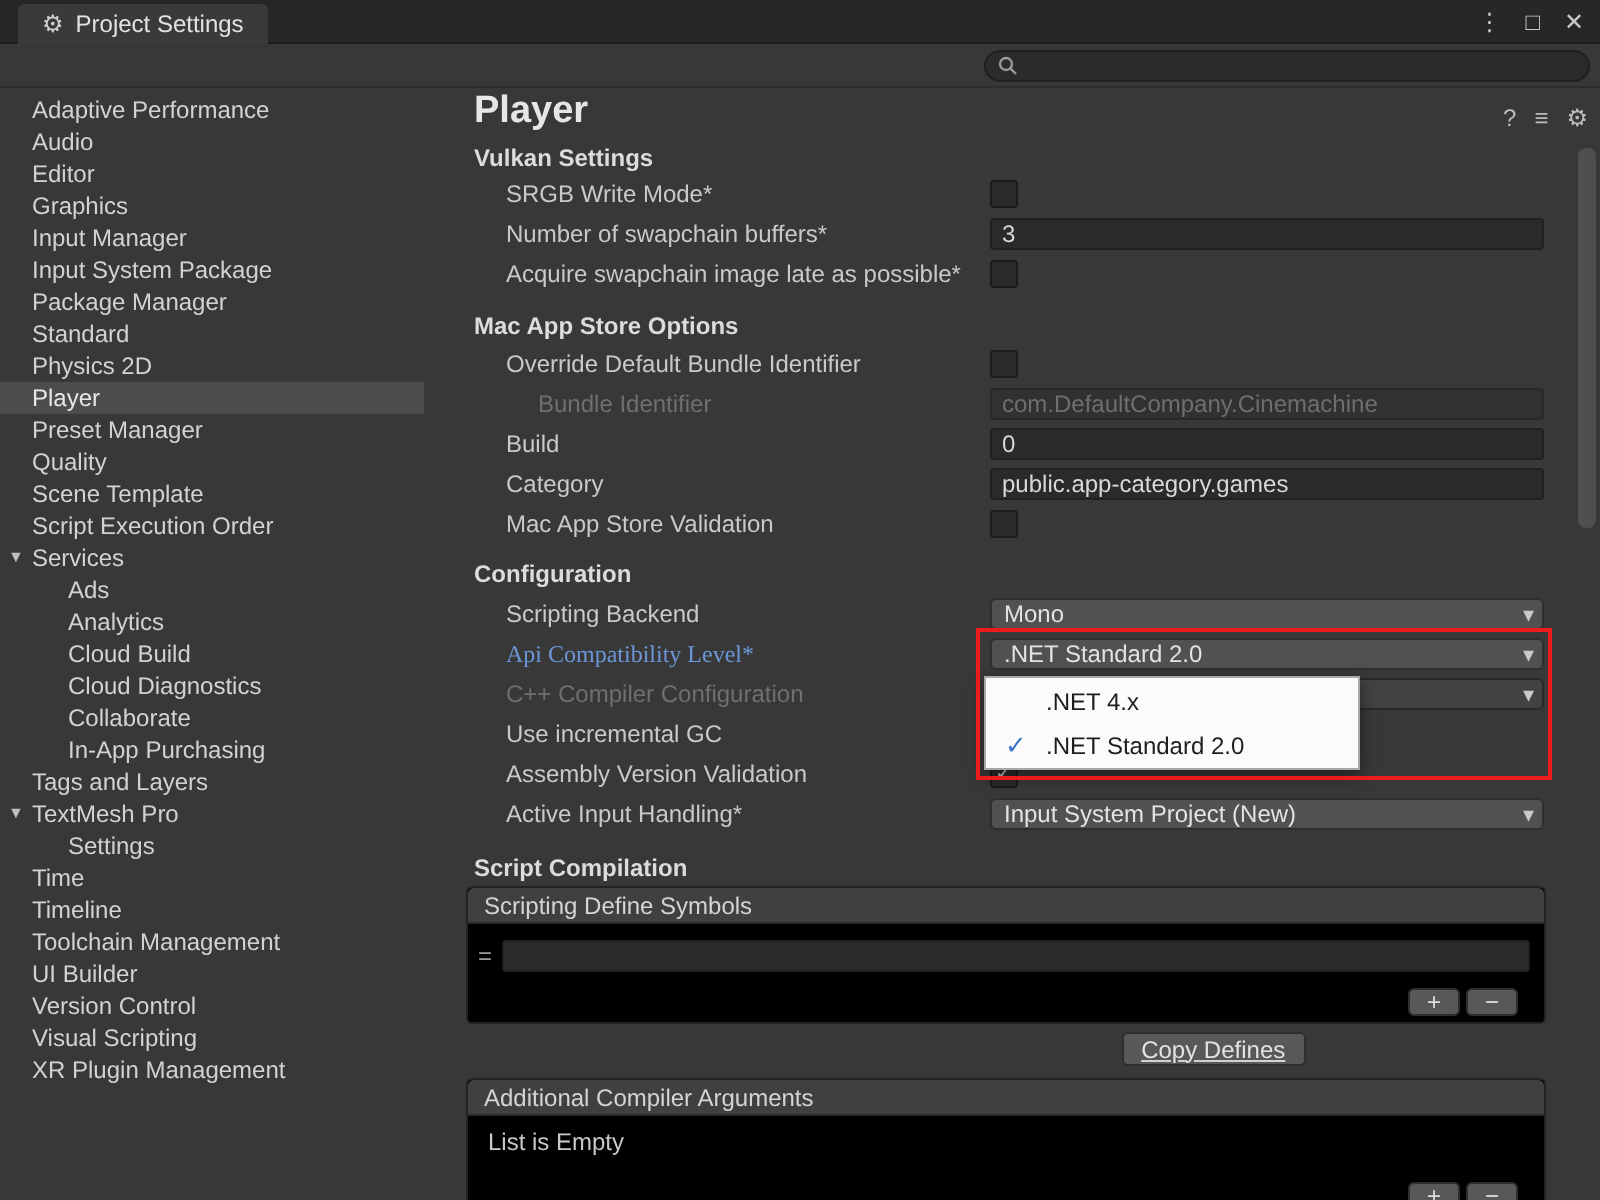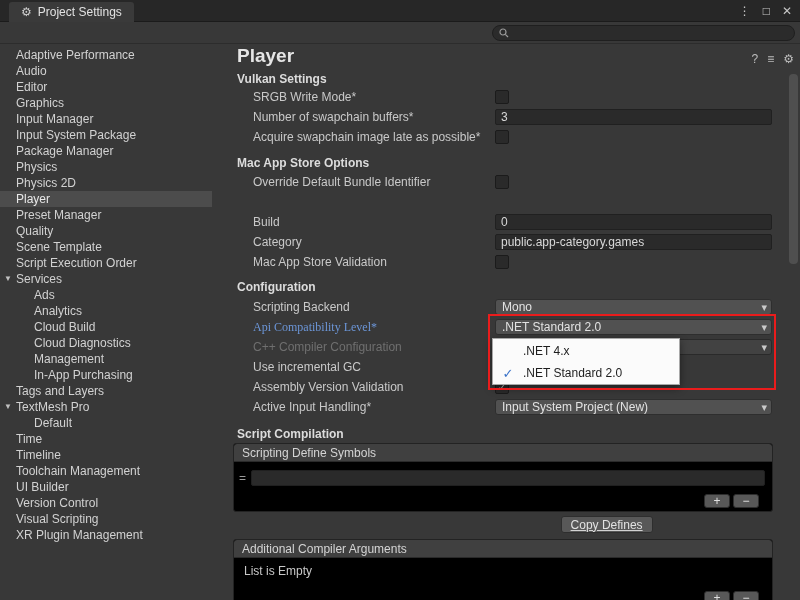--- a/index.html
+++ b/index.html
@@ -98,43 +98,43 @@
   </div>
 
   <div class="side">
     <div class="s-item">Adaptive Performance</div>
     <div class="s-item">Audio</div>
     <div class="s-item">Editor</div>
     <div class="s-item">Graphics</div>
     <div class="s-item">Input Manager</div>
     <div class="s-item">Input System Package</div>
     <div class="s-item">Package Manager</div>
-    <div class="s-item">Physics</div>
+    <div class="s-item">Standard</div>
     <div class="s-item">Physics 2D</div>
     <div class="s-item sel">Player</div>
     <div class="s-item">Preset Manager</div>
     <div class="s-item">Quality</div>
     <div class="s-item">Scene Template</div>
     <div class="s-item">Script Execution Order</div>
     <div class="s-item">
       <span class="tri">▼</span>
       <span>Services</span>
     </div>
     <div class="s-item child">Ads</div>
     <div class="s-item child">Analytics</div>
     <div class="s-item child">Cloud Build</div>
     <div class="s-item child">Cloud Diagnostics</div>
-    <div class="s-item child">Management</div>
+    <div class="s-item child">Collaborate</div>
     <div class="s-item child">In-App Purchasing</div>
     <div class="s-item">Tags and Layers</div>
     <div class="s-item">
       <span class="tri">▼</span>
       <span>TextMesh Pro</span>
     </div>
-    <div class="s-item child">Default</div>
+    <div class="s-item child">Settings</div>
     <div class="s-item">Time</div>
     <div class="s-item">Timeline</div>
     <div class="s-item">Toolchain Management</div>
     <div class="s-item">UI Builder</div>
     <div class="s-item">Version Control</div>
     <div class="s-item">Visual Scripting</div>
     <div class="s-item">XR Plugin Management</div>
   </div>
 
   <div class="main">
@@ -165,20 +165,26 @@
         </div>
     </div>
 
     <div class="sec-h" style="top:111px">Mac App Store Options</div>
     <div class="row" style="top:128px">
       <span class="lbl">Override Default Bundle Identifier</span>
       <div class="ctrl">
           <span class="cb"></span>
         </div>
     </div>
+    <div class="row" style="top:148px">
+      <span class="lbl dis ind">Bundle Identifier</span>
+      <div class="ctrl">
+          <input class="tfield dis" value="com.DefaultCompany.Cinemachine" style="">
+        </div>
+    </div>
     <div class="row" style="top:168px">
       <span class="lbl">Build</span>
       <div class="ctrl">
           <input class="tfield" value="0" style="">
         </div>
     </div>
     <div class="row" style="top:188px">
       <span class="lbl">Category</span>
       <div class="ctrl">
           <input class="tfield" value="public.app-category.games" style="">

